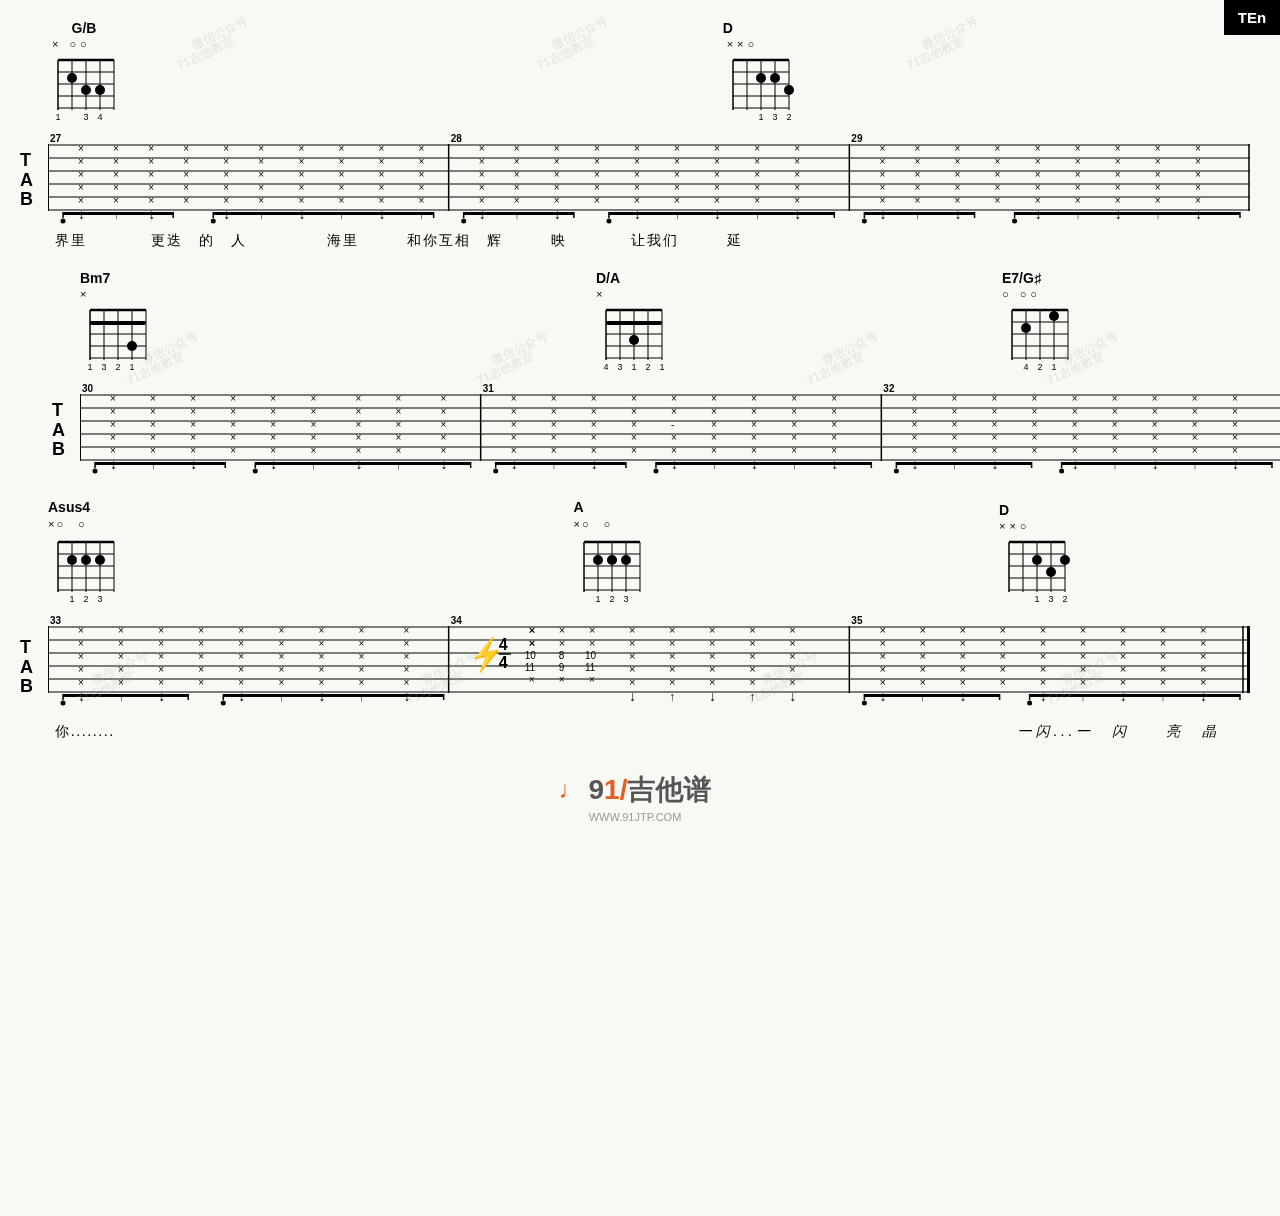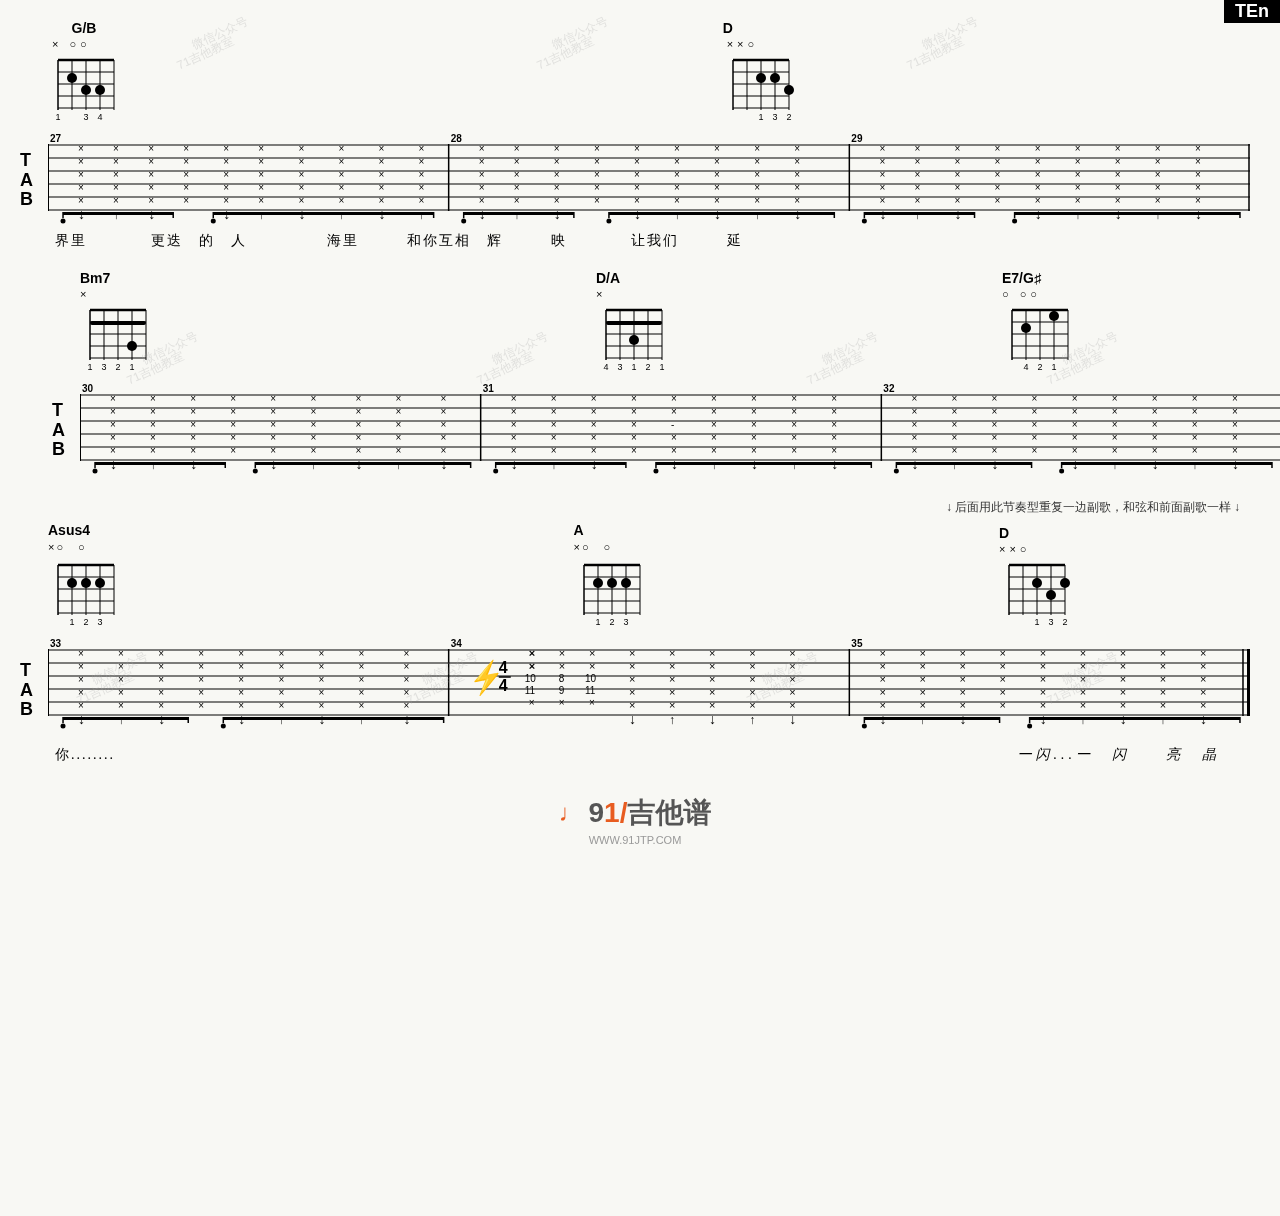--- a/index.html
+++ b/index.html
@@ -54,23 +54,23 @@
       padding-top: 10px;
     }
 
     .ten-badge {
       position: absolute;
       top: 0;
       right: 0;
       background: #000;
       color: #fff;
       font-family: Arial, sans-serif;
-      font-size: 18px;
+      font-size: 15px;
       font-weight: bold;
-      padding: 1px 8px;
+      padding: 9px 8px;
       min-width: 56px;
       text-align: center;
     }
   </style>
 </head>
 <body>
 
 <div class="page">
 
   <div class="ten-badge">TEn</div>
@@ -746,21 +746,20 @@
           <line x1="1190" y1="82" x2="1190" y2="88" stroke="#000" stroke-width="1.5"></line>
           <circle cx="980" cy="91" r="2.5" fill="#000"></circle>
         </svg>
       </div>
     </div>
 
   </div>
 
   <div class="section" style="margin-top:16px;">
 
-    <div style="text-align:right;font-family:'SimSun','宋体',serif;font-size:12px;color:#333;margin-bottom:6px;padding-right:10px;">↓ 后面用此节奏型重复一边副歌，和弦和前面副歌一样 ↓</div>
 
     <div style="display:flex; align-items:flex-end; margin-bottom:6px; padding-left:28px; gap:16px;">
 
       <div>
         <div style="font-family:Arial,sans-serif;font-weight:bold;font-size:14px;margin-bottom:2px;">Asus4</div>
         <div style="font-size:11px;font-family:Arial,sans-serif;letter-spacing:2px;">×○　○</div>
         <svg width="72" height="70">
           <line x1="10" y1="10" x2="10" y2="60" stroke="#000" stroke-width="1.5"></line>
           <line x1="24" y1="10" x2="24" y2="60" stroke="#000" stroke-width="1"></line>
           <line x1="38" y1="10" x2="38" y2="60" stroke="#000" stroke-width="1"></line>

